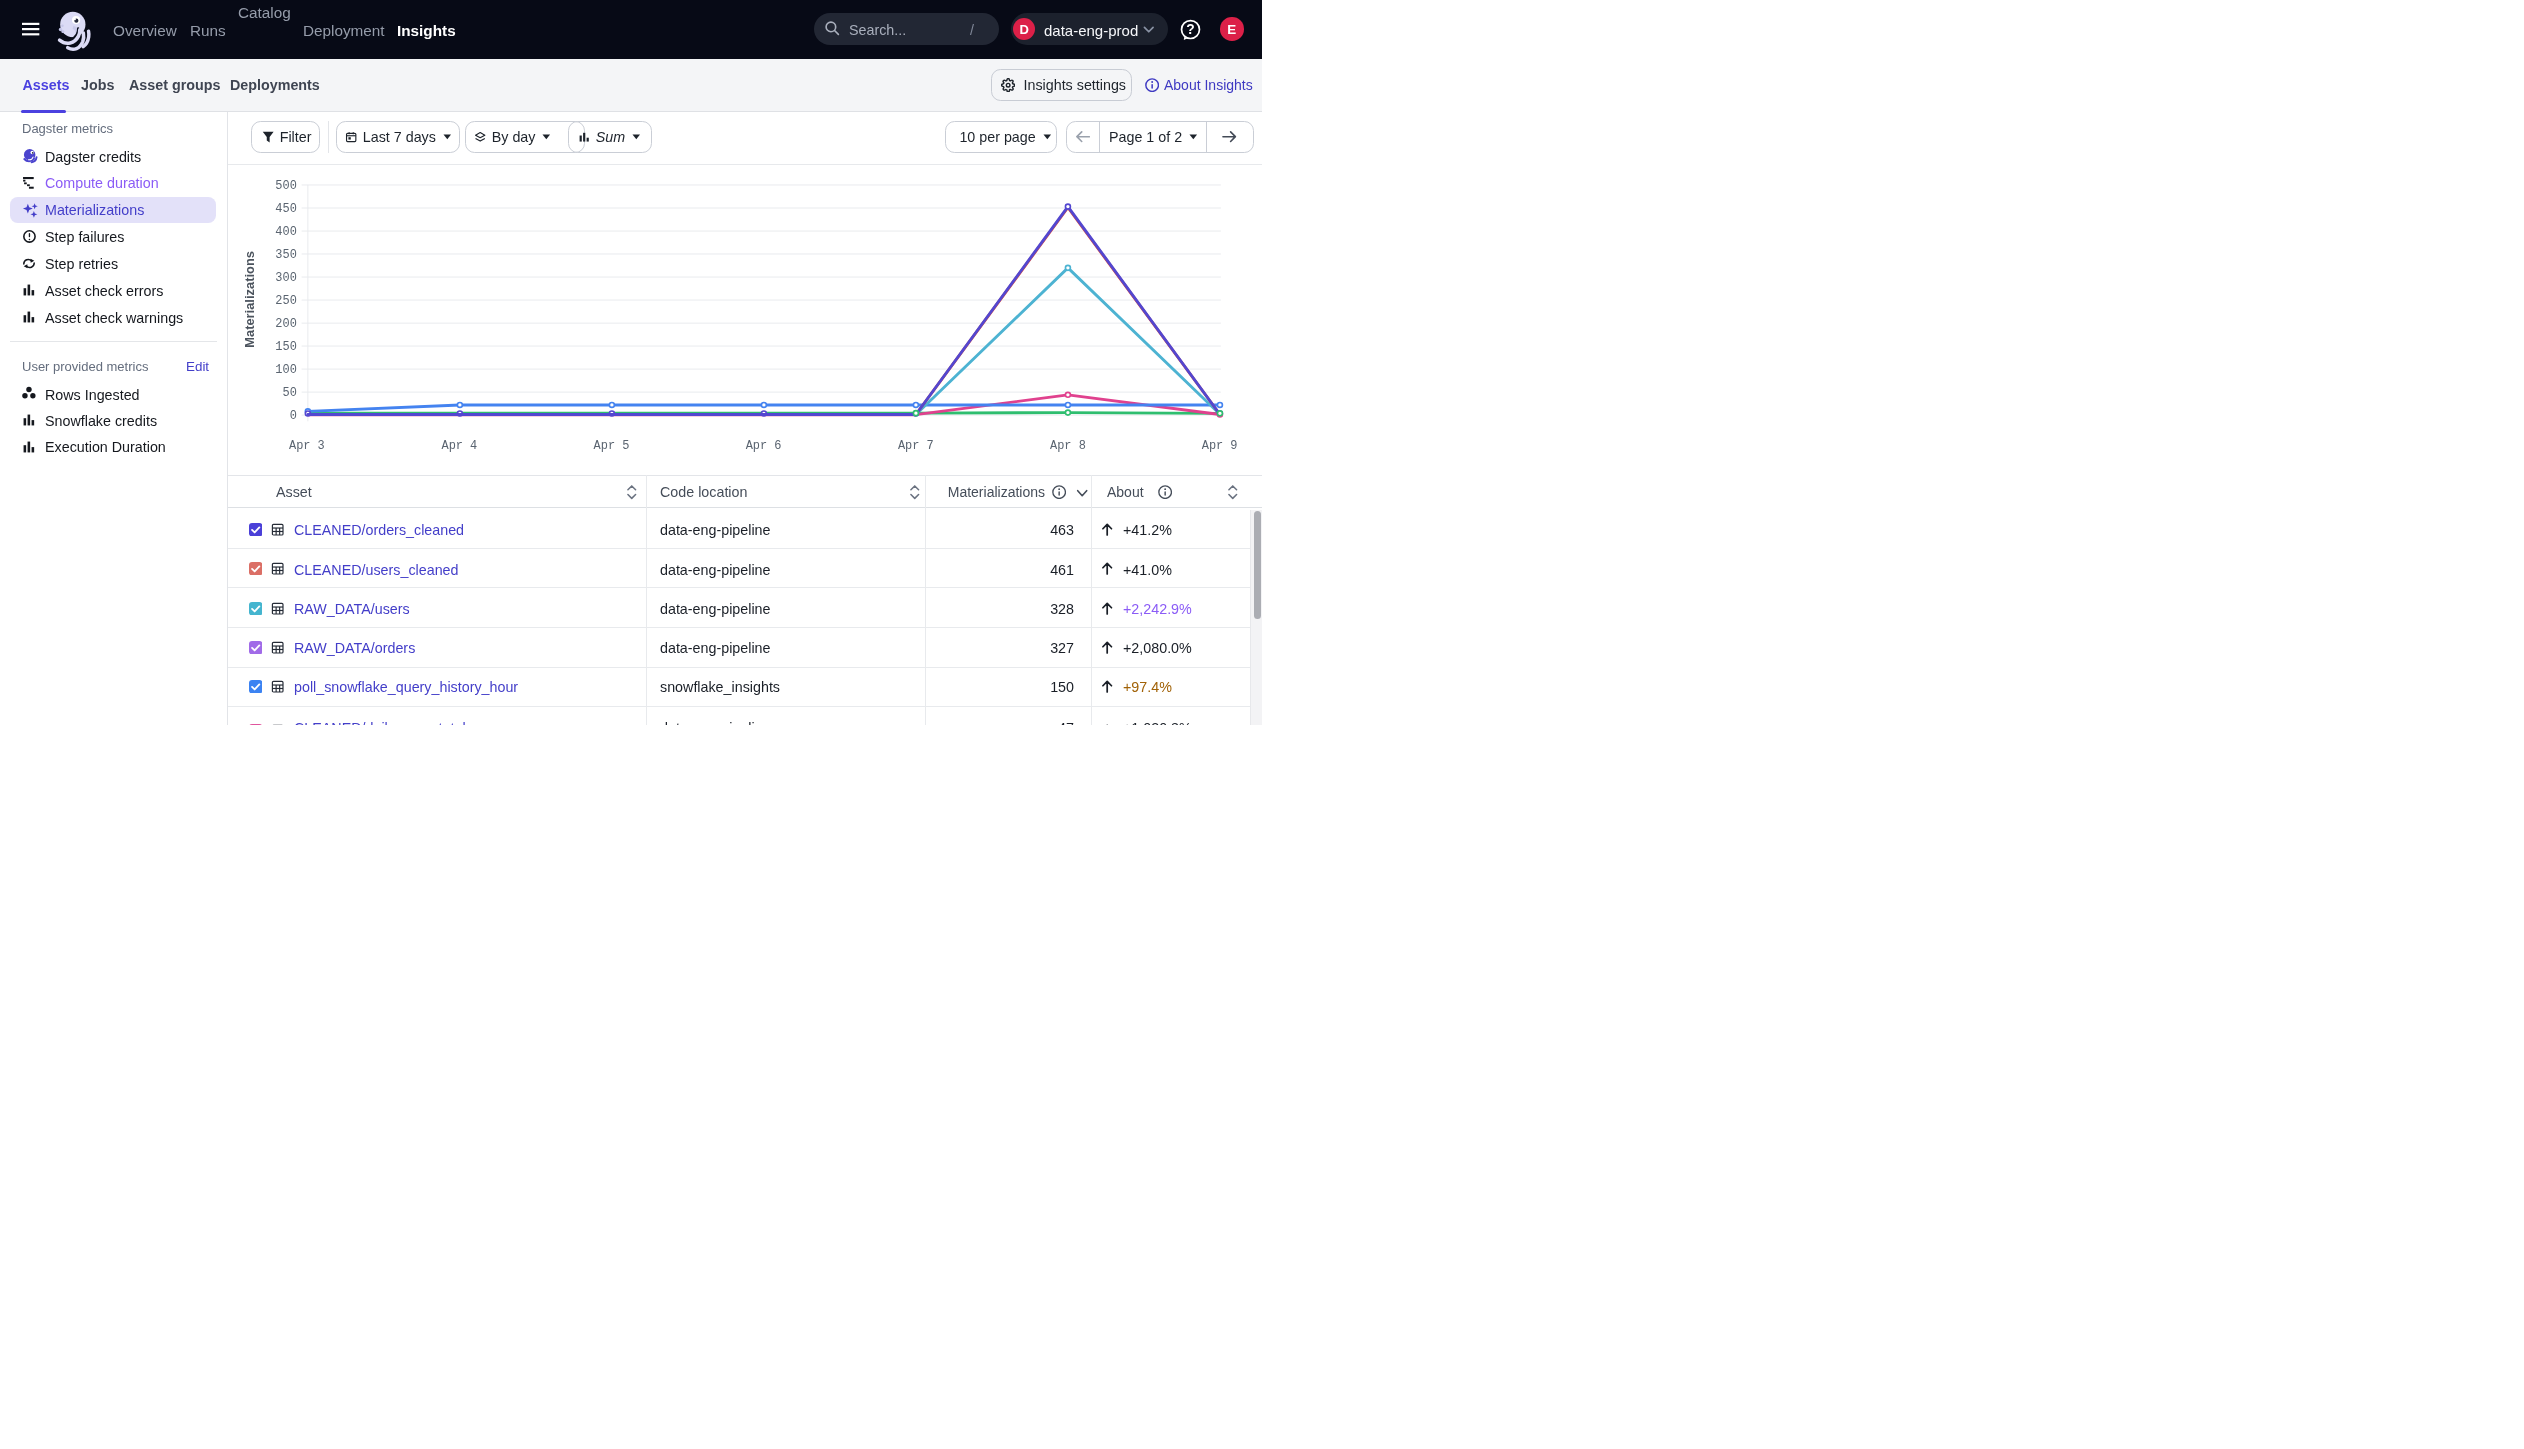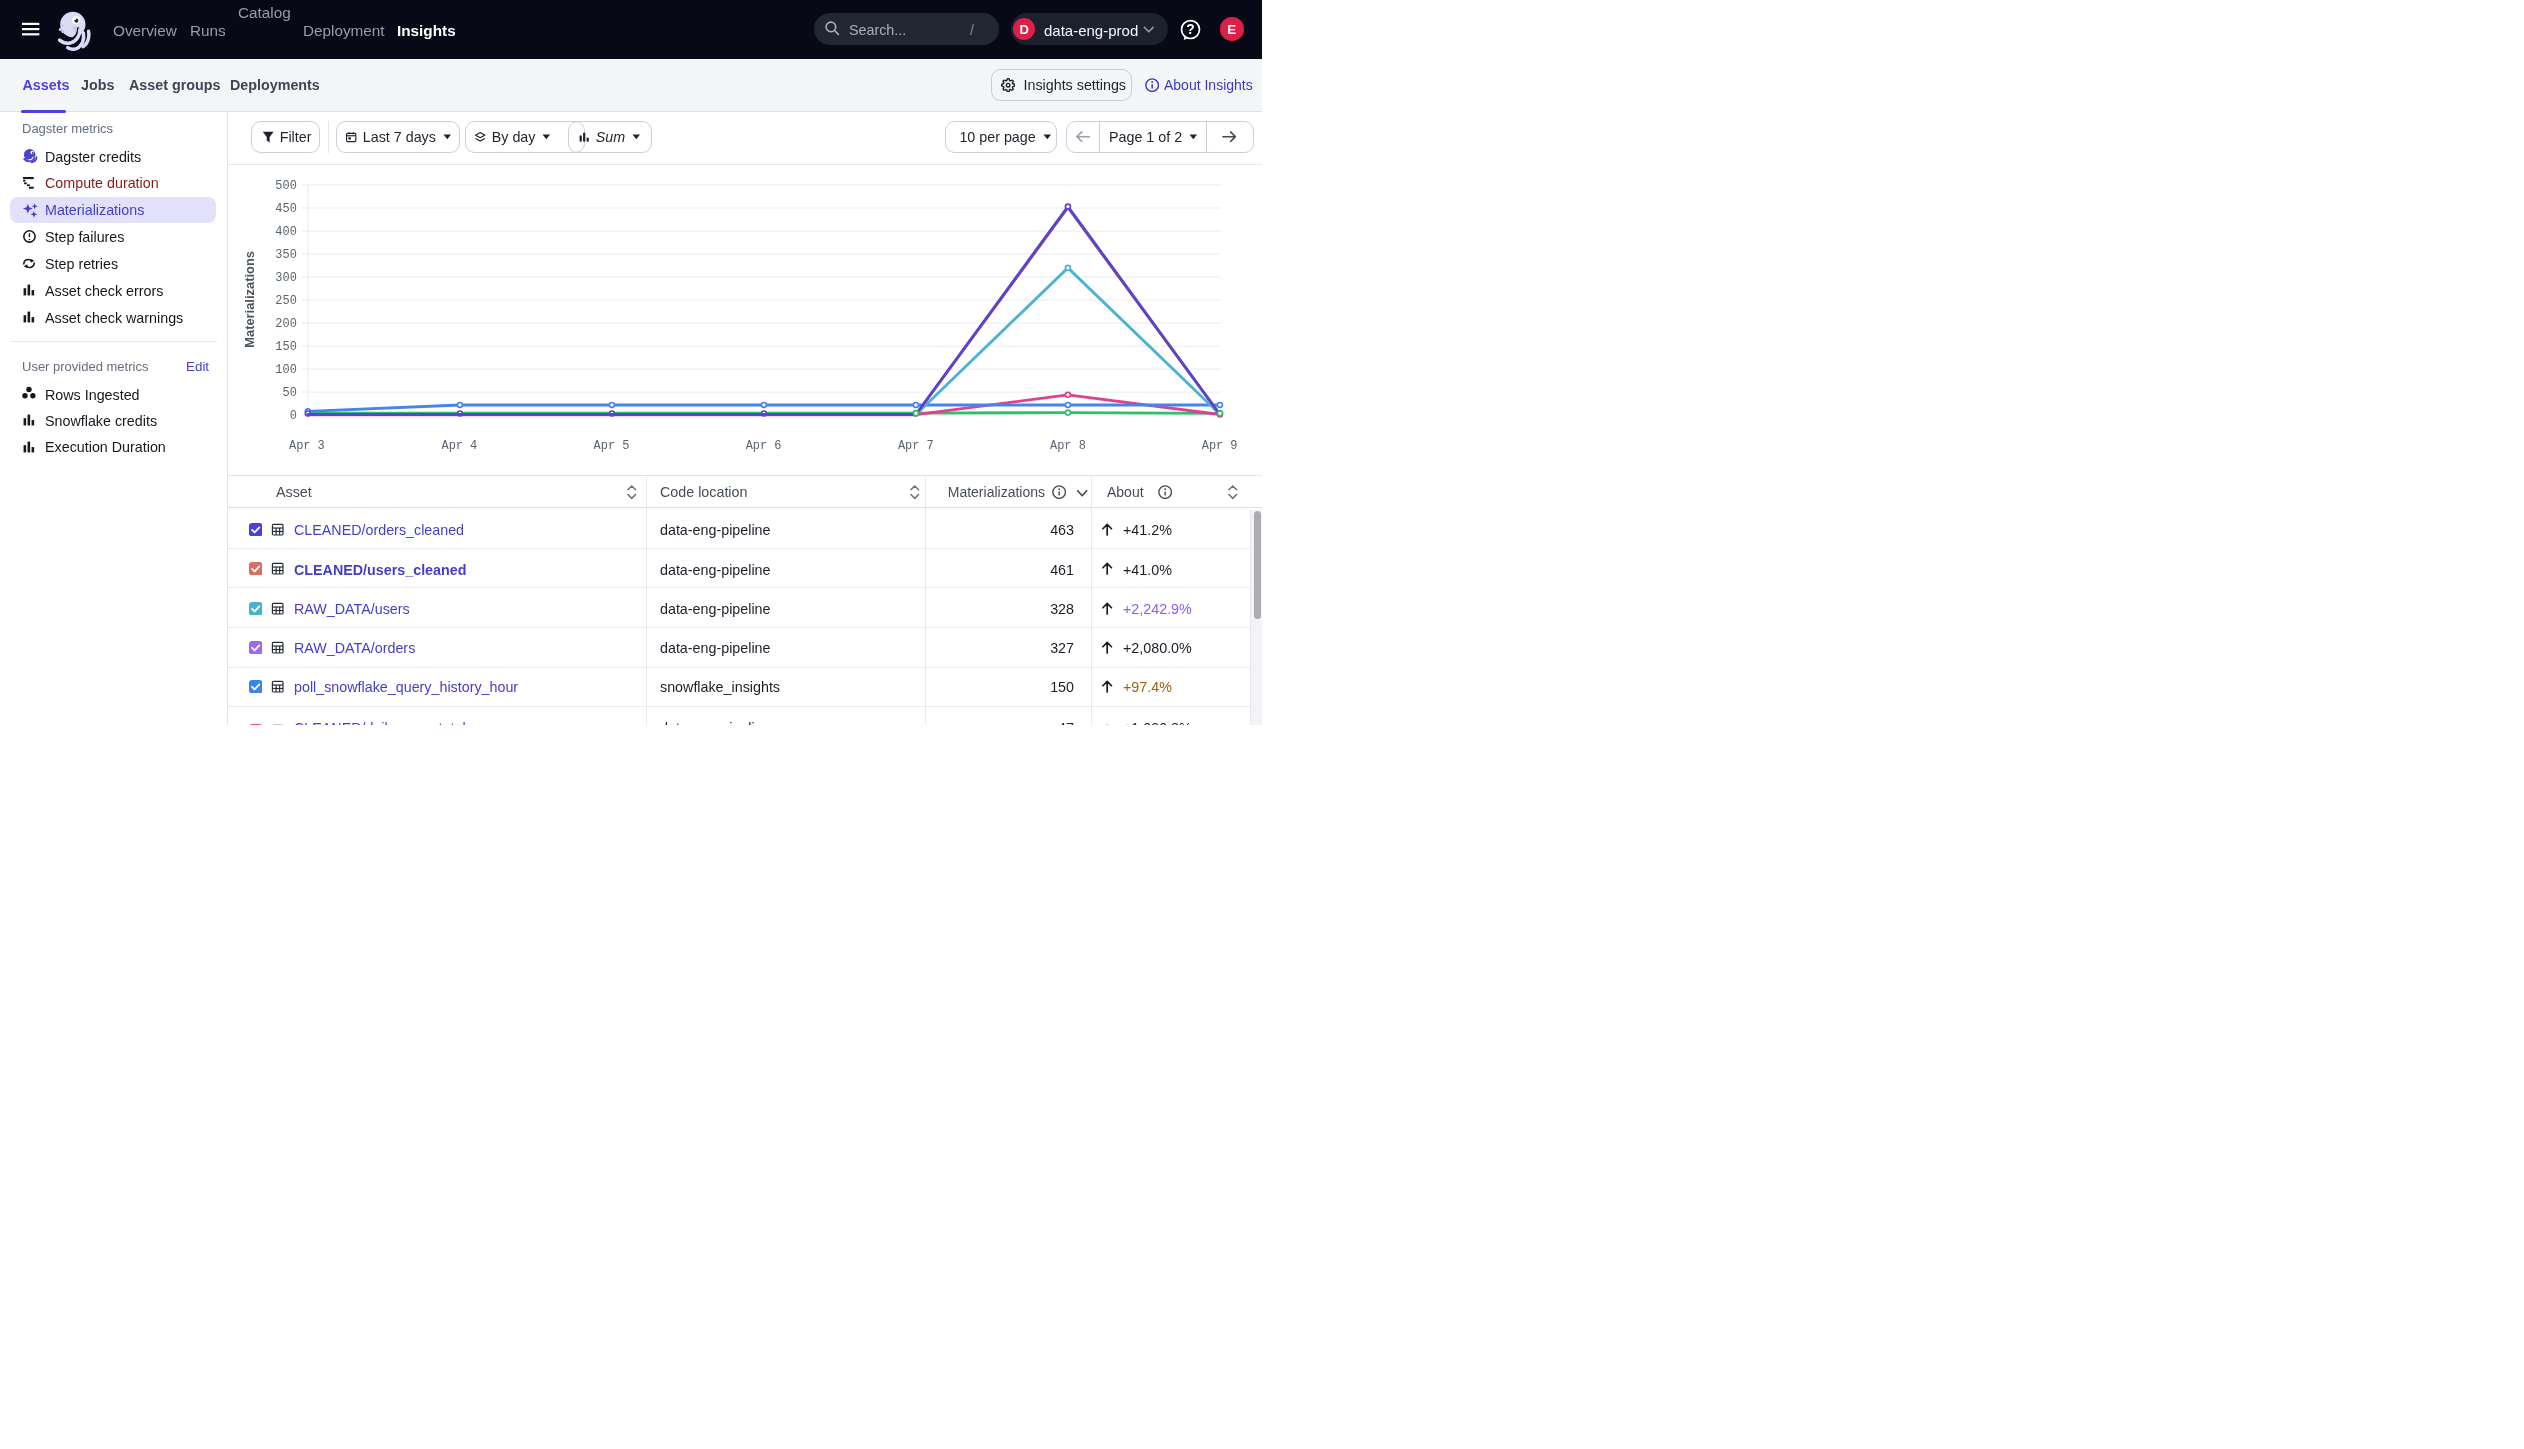--- a/index.html
+++ b/index.html
@@ -101,21 +101,21 @@
 
   <svg class="abs" style="left:23px;top:177px;" width="11.5" height="12.4" viewBox="0 0 12 13">
     <g fill="#15181E">
       <rect x="0" y="0" width="11.2" height="2.2"></rect>
       <rect x="0.1" y="2.9" width="2.4" height="1.9"></rect>
       <rect x="1.1" y="5.7" width="2.8" height="1.9"></rect>
       <rect x="4.2" y="7.7" width="2.9" height="1.9"></rect>
       <rect x="6.2" y="10.2" width="5" height="2.1"></rect>
     </g>
   </svg>
-  <div class="abs" style="left:45px;top:175px;font-size:14.3px;color:#7f1d1d;">Compute duration</div>
+  <div class="abs" style="left:45px;top:175px;font-size:14.3px;color:#8b5cf6;">Compute duration</div>
 
   <svg class="abs" style="left:22px;top:202px;" width="17" height="17" viewBox="0 0 18 18">
     <g fill="#433EC9">
       <path d="M6.2 1.8 L7.6 5.6 L11.4 7 L7.6 8.4 L6.2 12.2 L4.8 8.4 L1 7 L4.8 5.6 Z"></path>
       <path d="M13.4 7.6 L14.3 10 L16.7 10.9 L14.3 11.8 L13.4 14.2 L12.5 11.8 L10.1 10.9 L12.5 10 Z" transform="translate(0,-6.4)"></path>
       <path d="M12.6 11 L13.6 13.7 L16.3 14.7 L13.6 15.7 L12.6 18.4 L11.6 15.7 L8.9 14.7 L11.6 13.7 Z" transform="translate(0,-1.6)"></path>
     </g>
   </svg>
   <div class="abs" style="left:45px;top:202px;font-size:14.3px;color:#433EC9;font-weight:500;">Materializations</div>
 
@@ -402,21 +402,21 @@
     <rect x="0" y="0" width="14" height="14" rx="3.2" fill="#DB6F66"></rect>
     <path d="M3.2 7.2 L5.9 9.9 L10.8 4.6" fill="none" stroke="#fff" stroke-width="1.9" stroke-linecap="round" stroke-linejoin="round"></path>
   </svg>
   <svg class="abs" style="left:271px;top:562px;" width="13.4" height="13.4" viewBox="0 0 24 24" fill="none" stroke="#252B36" stroke-width="2.1">
     <rect x="2.5" y="2.5" width="19" height="19" rx="2"></rect>
     <line x1="2.5" y1="9" x2="21.5" y2="9"></line>
       <line x1="2.5" y1="15.2" x2="21.5" y2="15.2"></line>
     <line x1="9.2" y1="9" x2="9.2" y2="21.5"></line>
       <line x1="15.5" y1="9" x2="15.5" y2="21.5"></line>
   </svg>
-  <div class="abs" style="left:294px;top:562px;font-size:14.3px;color:#433EC9;font-weight:bold;">CLEANED/users_cleaned</div>
+  <div class="abs" style="left:294px;top:562px;font-size:14.3px;color:#433EC9;">CLEANED/users_cleaned</div>
   <div class="abs" style="left:660px;top:562px;font-size:14.3px;color:#1A1F27;">data-eng-pipeline</div>
   <div class="abs" style="left:978px;top:562px;width:96px;text-align:right;font-size:14.3px;color:#1A1F27;">461</div>
   <svg class="abs" style="left:1101px;top:562px;" width="12.4" height="13.4" viewBox="0 0 13 14">
       <path d="M6.5 12.5 L6.5 2 M2 6 L6.5 1.5 L11 6" fill="none" stroke="#1A1F27" stroke-width="1.8" stroke-linecap="round" stroke-linejoin="round"></path>
     </svg>
   <div class="abs" style="left:1123px;top:562px;font-size:14.3px;color:#1A1F27;">+41.0%</div>
 
   <svg class="abs" style="left:249px;top:602px;" width="13.4" height="13.4" viewBox="0 0 14 14">
     <rect x="0" y="0" width="14" height="14" rx="3.2" fill="#45B5CF"></rect>
     <path d="M3.2 7.2 L5.9 9.9 L10.8 4.6" fill="none" stroke="#fff" stroke-width="1.9" stroke-linecap="round" stroke-linejoin="round"></path>

